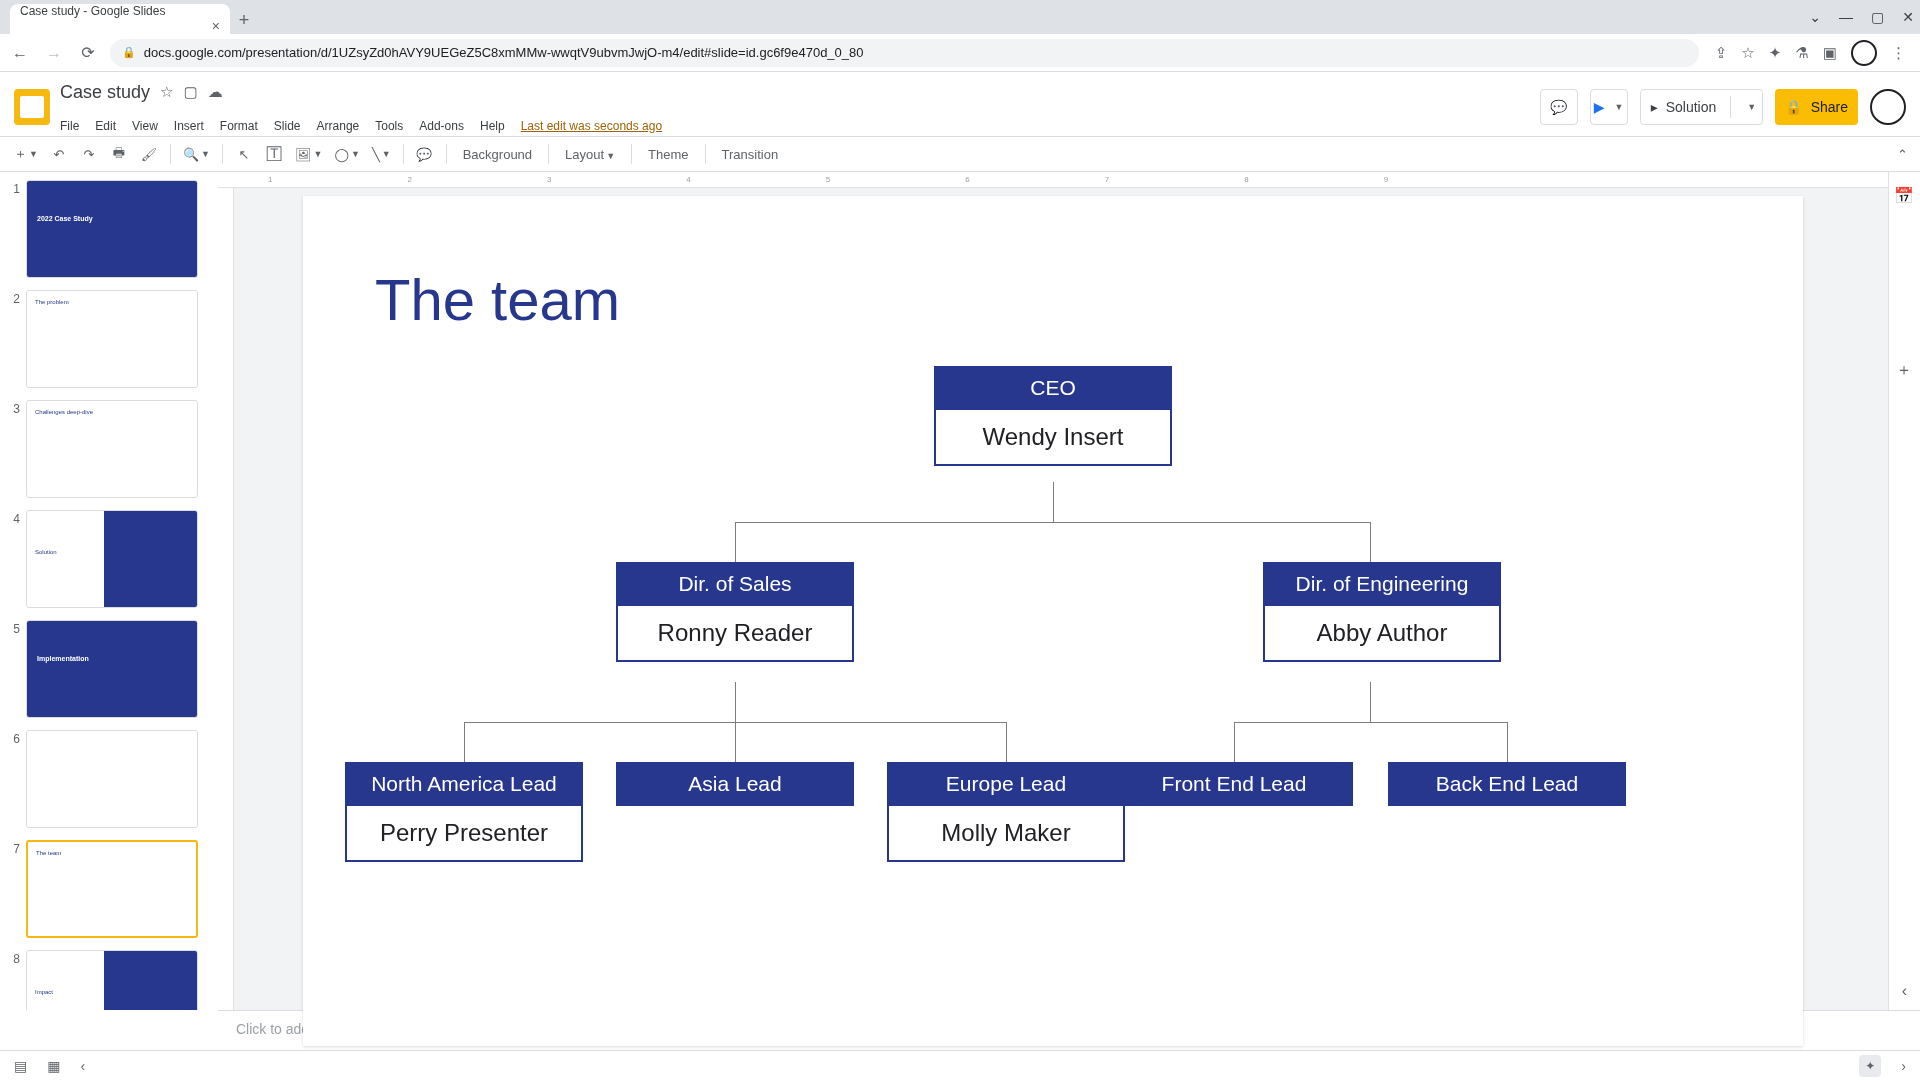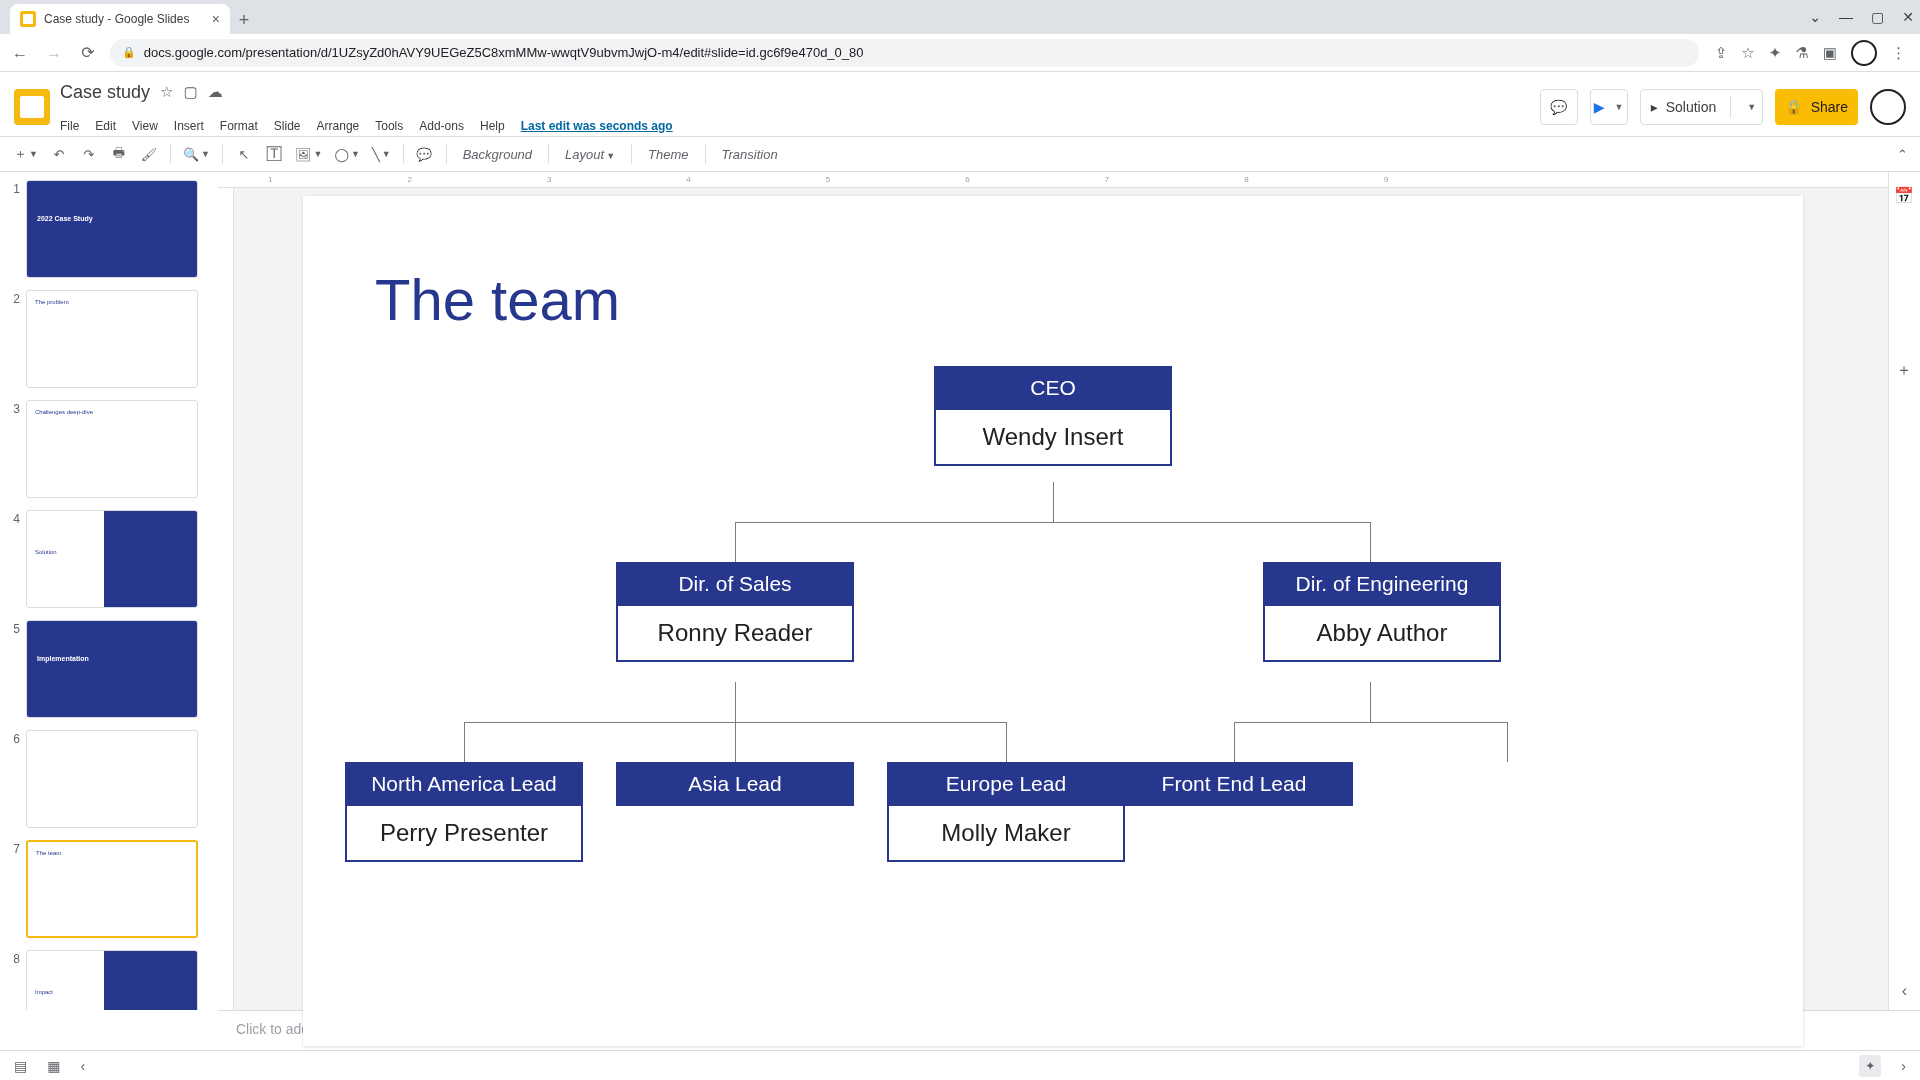--- a/index.html
+++ b/index.html
@@ -1,20 +1,20 @@
 <!DOCTYPE html>
 <html><head>
 <meta charset="utf-8">
 <style>
 * { margin: 0; padding: 0; box-sizing: border-box; font-family: Arial, "Helvetica Neue", sans-serif; }
 body { background: #fff; overflow: hidden; width: 1920px; height: 1080px; }
 
 
 .browser-tabs { height: 34px; background: #dee1e6; display: flex; align-items: flex-end; padding-left: 10px; position: relative; }
-.tab { background: #fff; height: 30px; min-width: 220px; border-radius: 8px 8px 0 0; display: flex; align-items: center; padding: 0 10px; gap: 8px; font-size: 12px; color: #3c4043; }
+.tab { background: #fff; height: 30px; min-width: 220px; border-radius: 8px 8px 0 0; display: flex; align-items: flex-start; padding: 0 10px; gap: 0; font-size: 12px; color: #3c4043; flex-direction: column; }
 .tab-favicon { width: 16px; height: 16px; background: #f5b912; border-radius: 2px; position: relative; }
 .tab-favicon::after { content: ""; position: absolute; inset: 3px; background: #fff; border-radius: 1px; }
 .tab-close { margin-left: auto; color: #5f6368; font-size: 14px; cursor: pointer; }
 .new-tab { width: 28px; height: 28px; display: flex; align-items: center; justify-content: center; color: #5f6368; font-size: 18px; cursor: pointer; }
 .window-controls { position: absolute; right: 6px; top: 0; display: flex; gap: 18px; height: 100%; align-items: center; color: #3c4043; }
 .window-controls span { font-size: 14px; cursor: pointer; }
 
 .addr-bar { height: 38px; background: #fff; border-bottom: 1px solid #dadce0; display: flex; align-items: center; padding: 0 8px; gap: 10px; }
 .nav-btn { width: 24px; height: 24px; display: flex; align-items: center; justify-content: center; color: #5f6368; cursor: pointer; font-size: 16px; }
 .nav-btn.dis { color: #bdc1c6; }
@@ -27,34 +27,34 @@
 
 .slides-header { height: 64px; display: flex; align-items: center; padding: 6px 14px 0 14px; gap: 10px; }
 .slides-logo { width: 36px; height: 36px; background: #f5b912; border-radius: 4px; position: relative; }
 .slides-logo::after { content:""; position:absolute; inset:7px 6px; background:#fff; border-radius:2px; }
 .doc-meta { display: flex; flex-direction: column; gap: 16px; flex: 1; }
 .doc-title-row { display: flex; align-items: center; gap: 10px; }
 .doc-title { font-size: 18px; color: #3c4043; }
 .doc-title-row .ic { color: #5f6368; font-size: 15px; cursor: pointer; }
 .menus { display: flex; gap: 16px; font-size: 12px; color: #3c4043; align-items: center; }
 .menus span { cursor: pointer; }
-.last-edit { color: #0369a1; text-decoration: underline; cursor: pointer; font-weight: bold; }
+.last-edit { color: #a16207; text-decoration: underline; cursor: pointer; }
 .header-right { display: flex; align-items: center; gap: 12px; }
 .hr-btn { height: 36px; border: 1px solid #dadce0; border-radius: 4px; display: flex; align-items: center; padding: 0 10px; gap: 8px; cursor: pointer; font-size: 14px; color: #3c4043; }
 .hr-btn.icon-only { width: 38px; justify-content: center; padding: 0; color:#5f6368; }
 .hr-btn.present-combo { padding-right: 6px; }
 .share-btn { background: #fbbc04; border: none; font-weight: 500; color: #202124; }
 .avatar-big { width: 36px; height: 36px; border: 2px solid #202124; border-radius: 50%; }
 .present-split { width:1px; height:22px; background:#dadce0; margin:0 6px; }
 
 
 .toolbar { height: 36px; border-top: 1px solid #dadce0; border-bottom: 1px solid #dadce0; display: flex; align-items: center; padding: 0 10px; gap: 4px; font-size: 13px; color: #5f6368; position: relative; }
 .tb-btn { min-width: 26px; height: 26px; display: flex; align-items: center; justify-content: center; cursor: pointer; border-radius: 2px; padding: 0 4px; }
 .tb-sep { width: 1px; height: 20px; background: #dadce0; margin: 0 4px; }
-.tb-text-btn { padding: 0 8px; cursor: pointer; font-style: italic; }
+.tb-text-btn { padding: 0 8px; cursor: pointer; }
 .tb-caret { font-size: 9px; margin-left: 2px; color:#5f6368; }
 .tb-expand { position: absolute; right: 12px; cursor: pointer; }
 
 
 .main { display: flex; height: calc(1080px - 34px - 38px - 64px - 36px - 40px - 30px); }
 .filmstrip { width: 218px; padding: 8px 10px 8px 6px; overflow-y: auto; display: flex; flex-direction: column; gap: 12px; }
 .thumb-row { display: flex; gap: 6px; }
 .thumb-num { width: 14px; font-size: 12px; color: #5f6368; text-align: right; padding-top: 2px; }
 .thumb { width: 172px; height: 98px; border: 1px solid #dadce0; border-radius: 3px; background: #fff; position: relative; overflow: hidden; cursor: pointer; }
 .thumb.selected { border: 2px solid #f5b912; }
@@ -303,20 +303,21 @@
           <div class="node-title">Asia Lead</div>
         </div>
         <div class="node" style="left:584px; top:396px">
           <div class="node-title">Europe Lead</div>
           <div class="node-name">Molly Maker</div>
         </div>
         <div class="node" style="left:812px; top:396px">
           <div class="node-title">Front End Lead</div>
         </div>
         <div class="node" style="left:1085px; top:396px">
+          <div class="node-title">Back End Lead</div>
         </div>
       </div>
     </div>
   </div>
 
   <div class="right-rail">
     <span>📅</span>
     <span style="margin-top:auto; margin-bottom:10px">‹</span>
     <span style="position:absolute; top:360px; right:8px">＋</span>
   </div>

